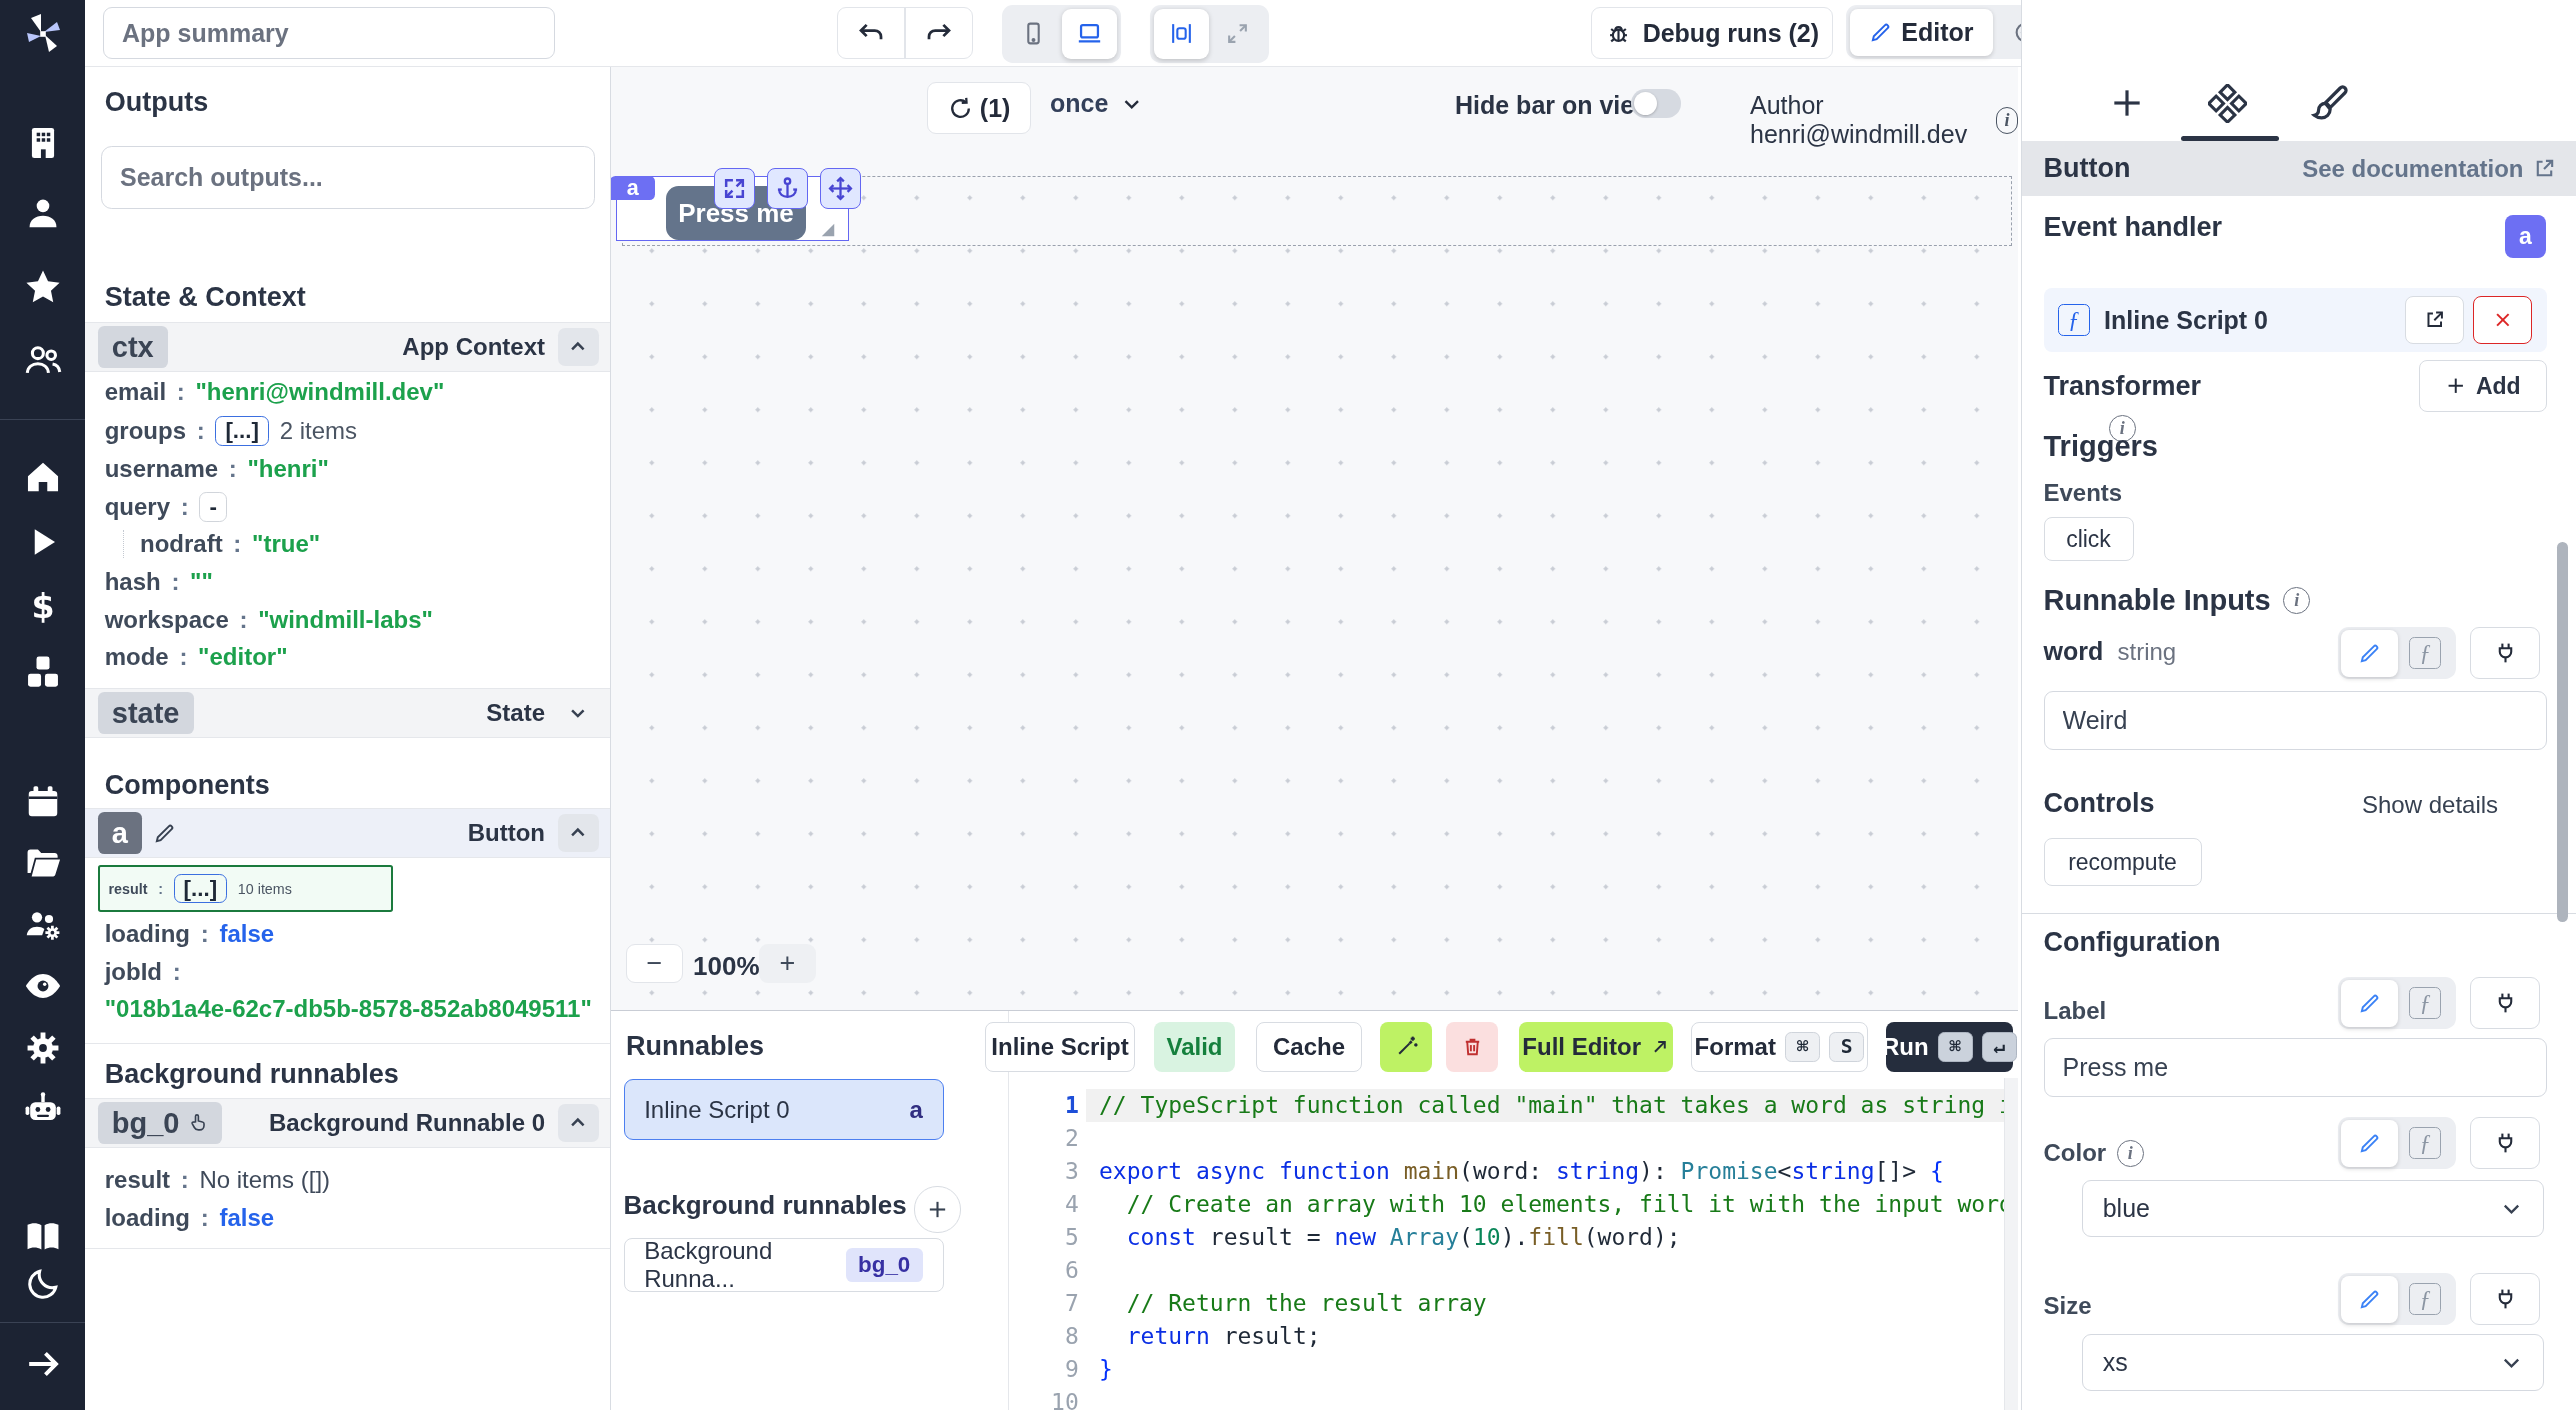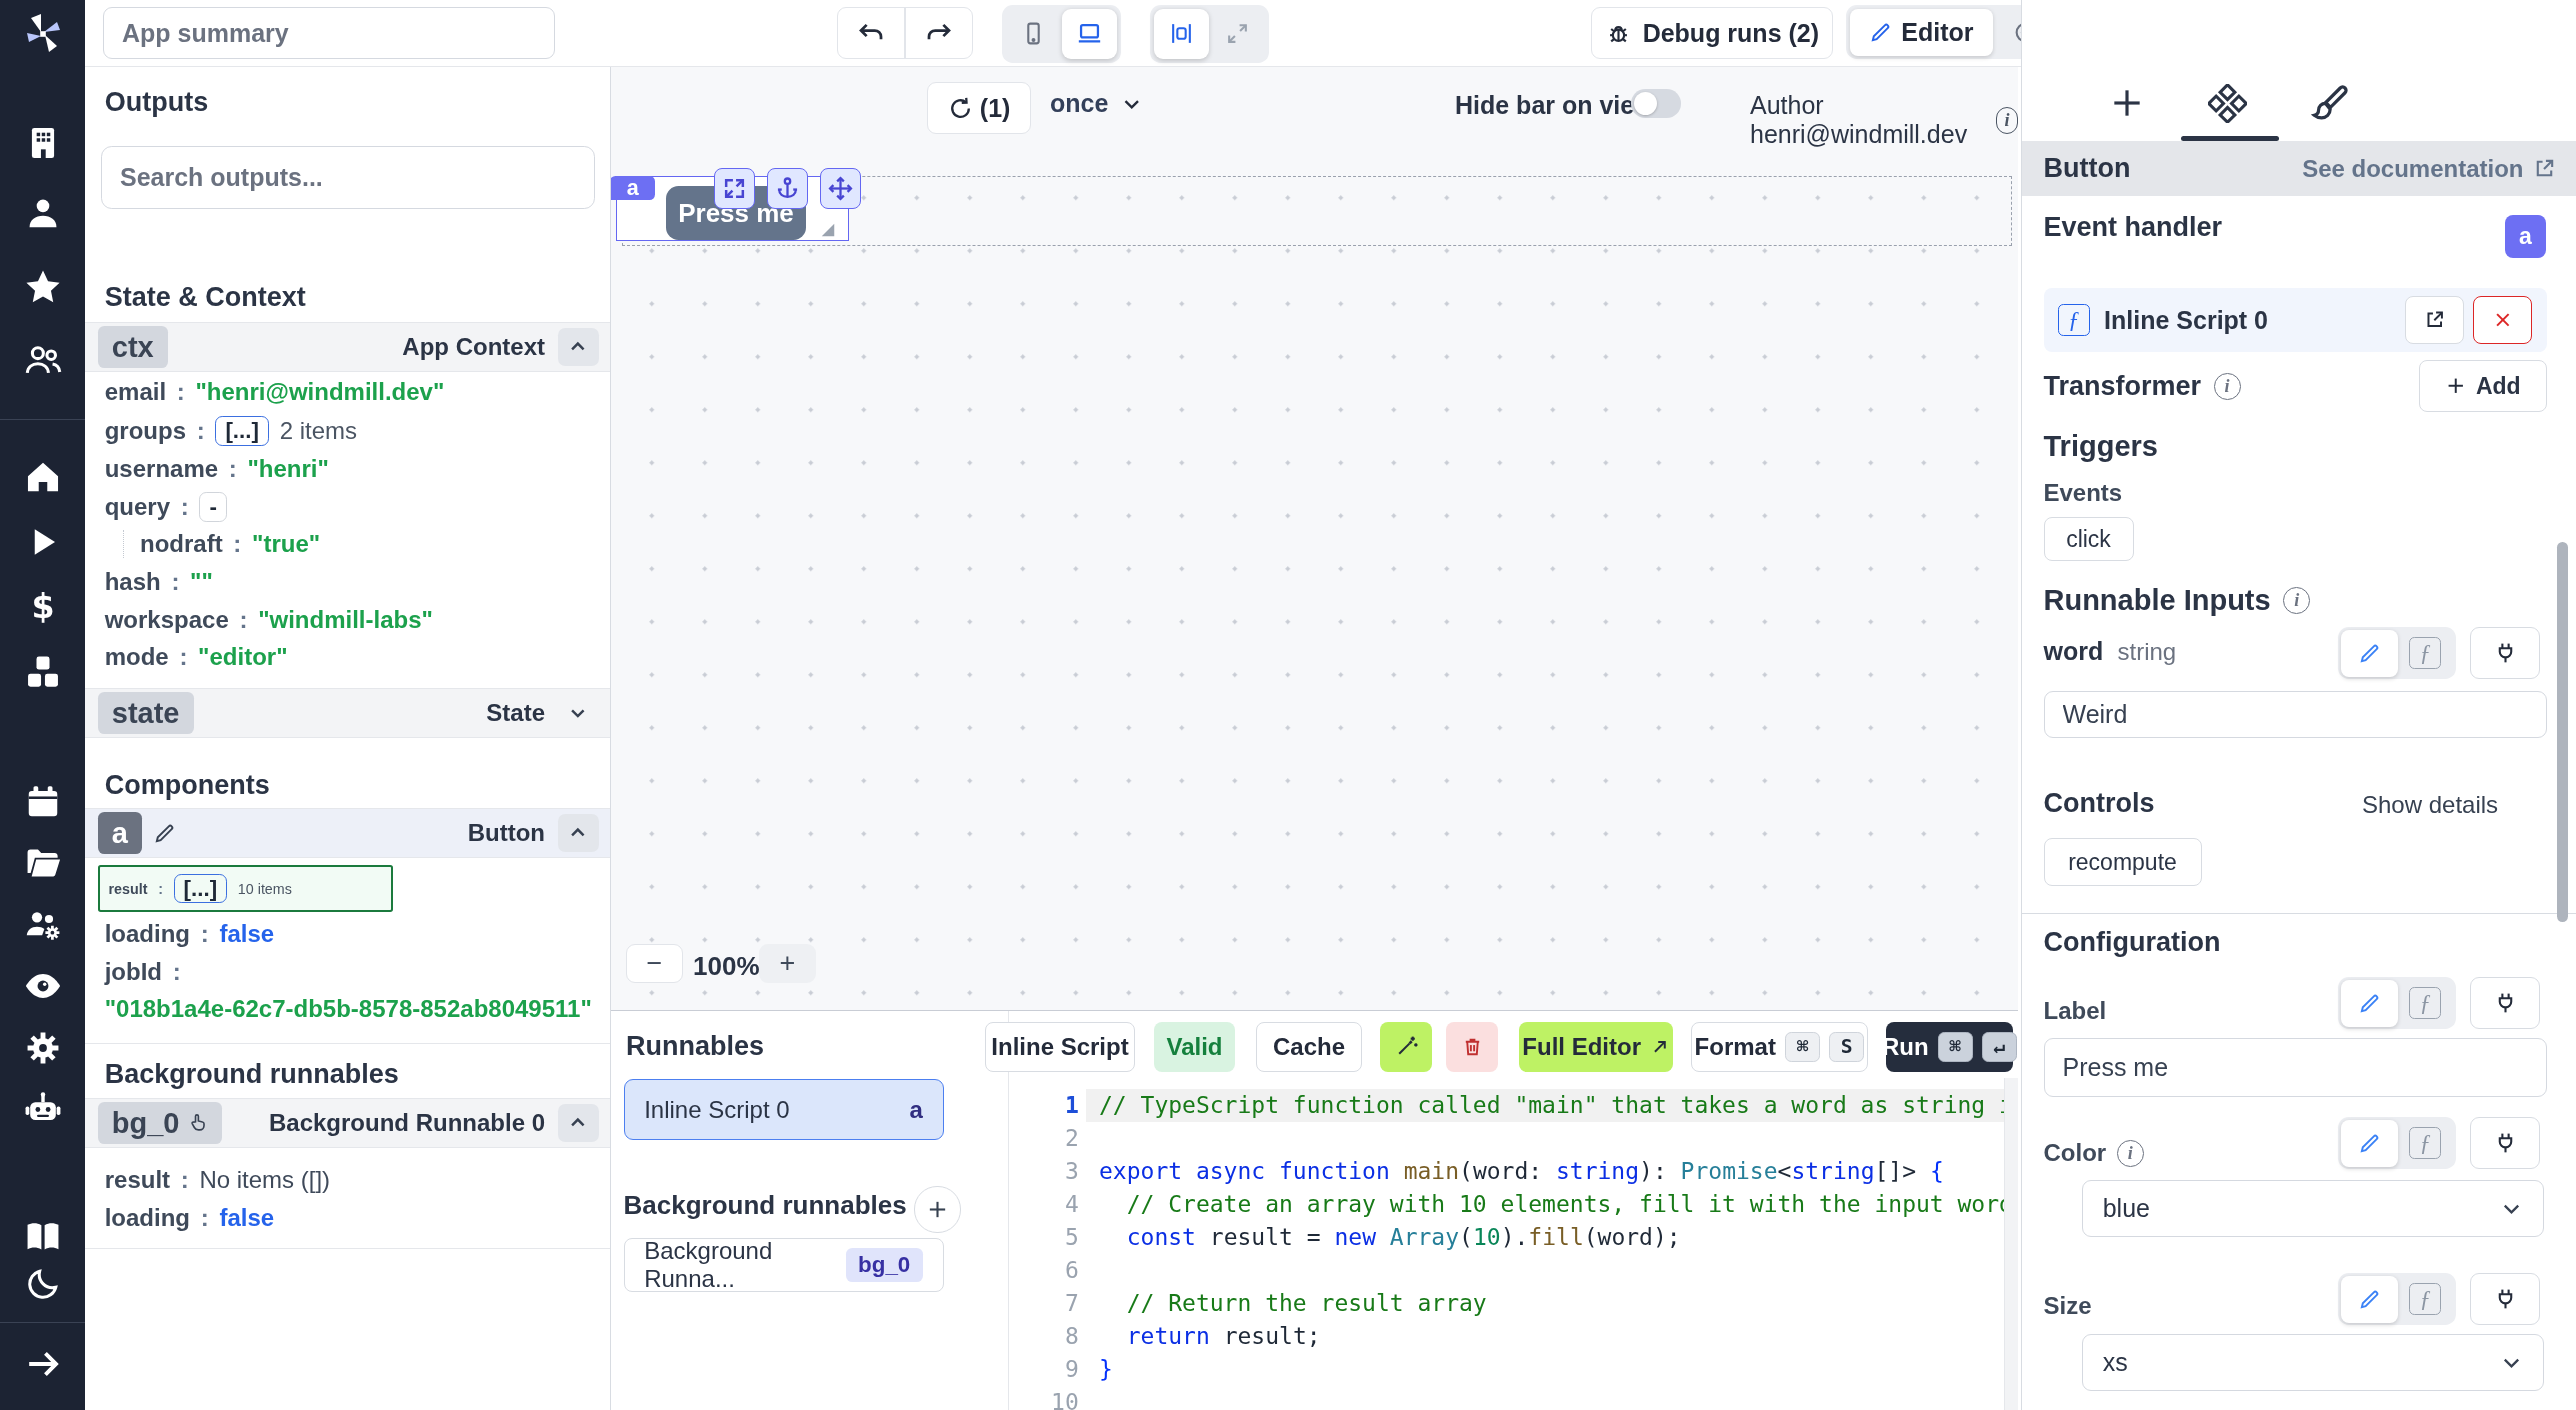--- a/index.html
+++ b/index.html
@@ -708,21 +708,21 @@
       </span>
       <span class="chip" style="width:59px; height:48px; border-color:#dc2626;">
         <svg width="19.7" height="19.7" viewBox="0 0 24 24" fill="none" stroke="#dc2626" stroke-width="2.4">
             <line x1="5" y1="5" x2="19" y2="19"></line>
             <line x1="19" y1="5" x2="5" y2="19"></line>
           </svg>
       </span>
     </span>
   </div>
 
-  <div class="abs flex" style="left:21.5px; top:371px; gap:12.5px;">
+  <div class="abs flex" style="left:21.5px; top:371px; gap:12.5px;flex-direction:column;">
     <span class="rp-h">Transformer</span>
     <span class="info">i</span>
   </div>
   <div class="abs chip" style="left:397px; top:360px; width:128px; height:52px; gap:9px; font-weight:700;">
     <svg width="21.5" height="21.5" viewBox="0 0 24 24" fill="none" stroke="#242b3a" stroke-width="2.2">
         <line x1="12" y1="4" x2="12" y2="20"></line>
         <line x1="4" y1="12" x2="20" y2="12"></line>
       </svg>
     <span>Add</span>
   </div>
@@ -750,21 +750,21 @@
       </span>
   </div>
   <div class="plug-btn" style="left:448px; top:627px;">
     <svg width="25" height="25" viewBox="0 0 24 24" fill="none" stroke="#242b3a" stroke-width="2">
         <line x1="9" y1="2.5" x2="9" y2="7"></line>
         <line x1="15" y1="2.5" x2="15" y2="7"></line>
         <path d="M6.5 7h11v3.2a5.5 5.5 0 0 1-11 0z"></path>
         <line x1="12" y1="15.7" x2="12" y2="20.5"></line>
       </svg>
   </div>
-  <input class="real abs" style="left: 21.5px; top: 691px; width: 503px; height: 47px;" value="Weird">
+  <input class="real abs" style="left: 21.5px; top: 691px; width: 503px; height: 59px;" value="Weird">
 
   <div class="abs rp-h" style="left:21.5px; top:788px;">Controls</div>
   <div class="abs" style="left:340px; top:791px; font-size:24px; color:#374151;">Show details</div>
   <div class="abs chip" style="left:21.5px; top:838px; width:158px; height:48px;">recompute</div>
 
   <div class="abs" style="left:0; top:913px; width:555px; border-top:0.9px solid #d8dce2;"></div>
   <div class="abs rp-h" style="left:21.5px; top:927px;">Configuration</div>
 
   <div class="abs rp-sub" style="left:21.5px; top:997px;">Label</div>
   <div class="seg2" style="left:316px; top:977px;">

